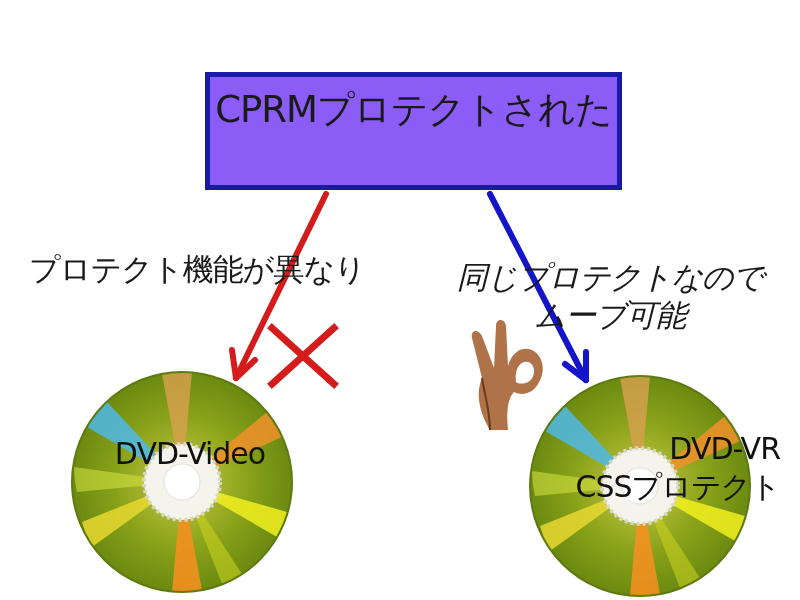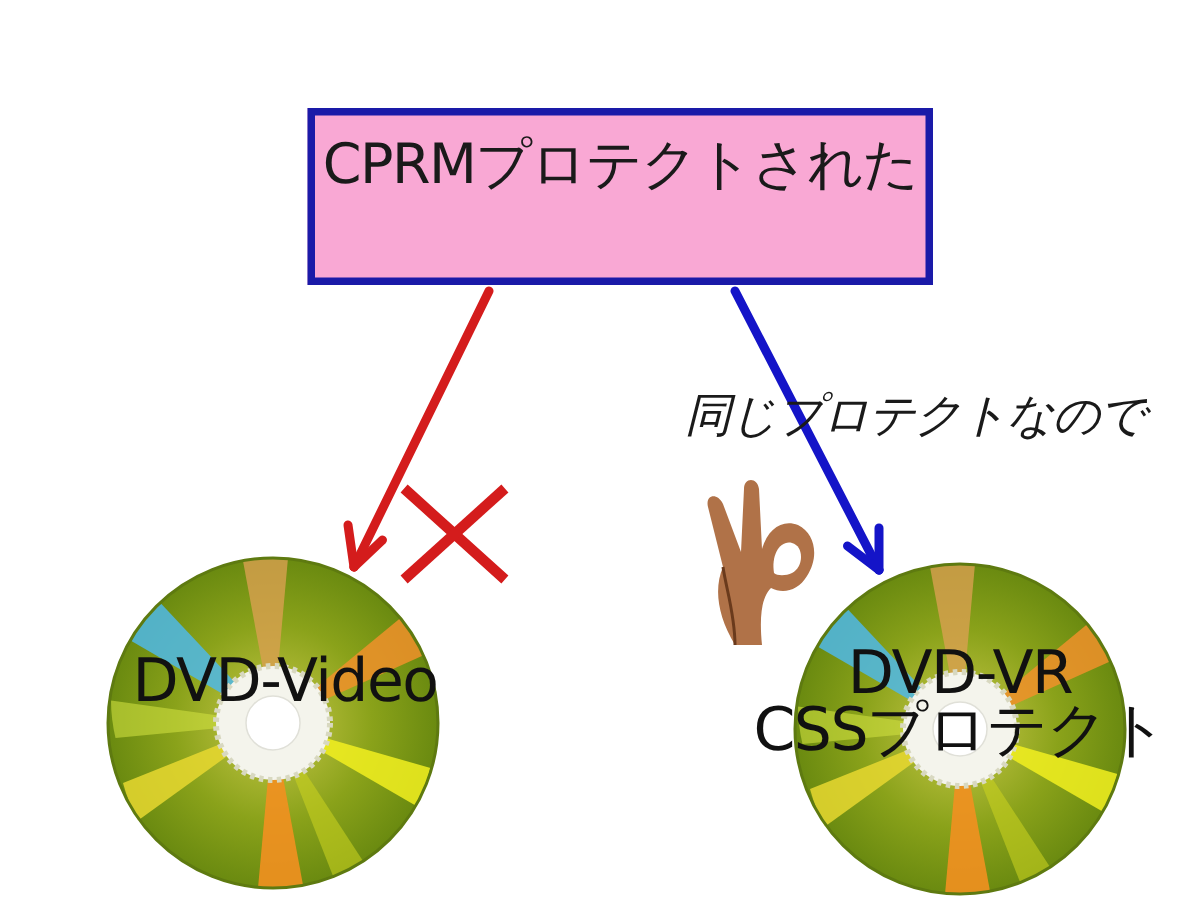--- a/index.html
+++ b/index.html
@@ -1,28 +1,28 @@
 <!DOCTYPE html>
 <html><head>
 <meta charset="utf-8">
 <style>
   html, body { margin:0; padding:0; }
   body { width:800px; height:600px; background:#ffffff; position:relative; overflow:hidden;
          font-family: "DejaVu Sans", "Liberation Sans", sans-serif; color:#1a1a1a; }
   .box { position:absolute; left:205px; top:72px; width:407px; height:108px;
-         border:5px solid #1a1aa8; background:#f9a8d4; text-align:center; }
+         border:5px solid #1a1aa8; background:#8b5cf6; text-align:center; }
   .box .line { font-size:37px; line-height:46px; letter-spacing:-1px; }
   .box .l1 { margin-top:10px; }
   .label { position:absolute; text-align:center; font-size:31px; line-height:38px; letter-spacing:-1px; white-space:nowrap; }
   #lbl-left { left:12px; top:250px; width:370px; }
   #lbl-right { left:440px; top:258px; width:340px;font-style:italic; }
   svg.overlay { position:absolute; left:0; top:0; }
-  .disc-text { position:absolute; text-align:center; font-size:40px; line-height:38px; letter-spacing:-1px; white-space:nowrap; color:#111; }
+  .disc-text { position:absolute; text-align:center; font-size:30px; line-height:38px; letter-spacing:-1px; white-space:nowrap; color:#111; }
   #disc-left-text { left:70px; top:435px; width:240px; }
-  #disc-right-text { left:500px; top:430px; width:280px; }
+  #disc-right-text { left:500px; top:430px; width:280px;text-align:right; }
 </style>
 </head>
 <body>
 
 <svg class="overlay" width="800" height="600" viewBox="0 0 800 600">
   <defs>
     <radialGradient id="discbase" cx="50%" cy="50%" r="50%">
       <stop offset="0%" stop-color="#c9c94a"></stop>
       <stop offset="60%" stop-color="#8aa21a"></stop>
       <stop offset="100%" stop-color="#6a8a10"></stop>
@@ -74,24 +74,26 @@
     <path d="M516,382 C514,370 520,360 528,362 C536,364 536,378 528,382 C524,384 518,384 516,382 Z" fill="#ffffff"></path>
     <path d="M482,378 C484,392 490,410 490,430" stroke="#6a3a1c" stroke-width="2" fill="none"></path>
   </g>
 </svg>
 
 <div class="box">
   <div class="line l1">CPRMプロテクトされた</div>
 </div>
 
 <div class="label" id="lbl-left">
+  <div>プロテクト機能が異なり</div>
 </div>
 
 <div class="label" id="lbl-right">
   <div>同じプロテクトなので</div>
+  <div>ムーブ可能</div>
 </div>
 
 <div class="disc-text" id="disc-left-text">
   <div>DVD-Video</div>
 </div>
 
 <div class="disc-text" id="disc-right-text">
   <div>DVD-VR</div>
   <div>CSSプロテクト</div>
 </div>

